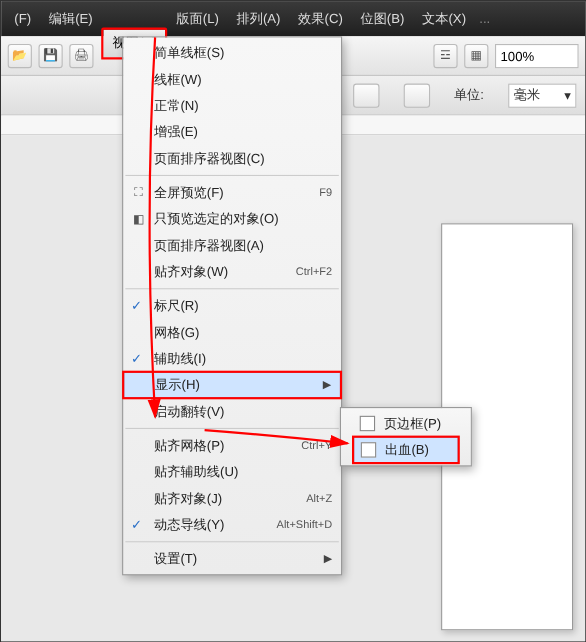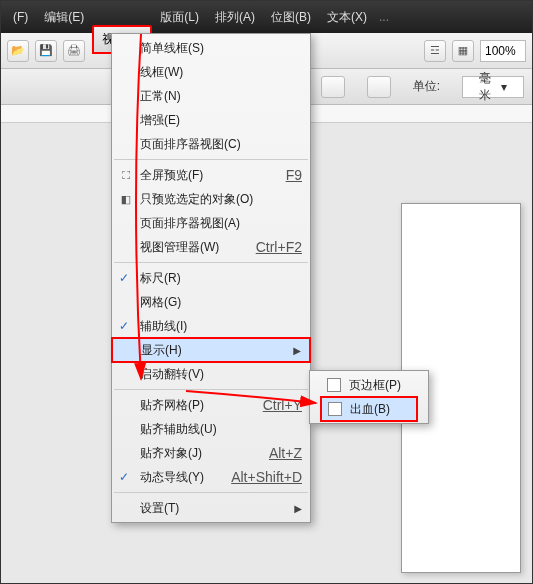--- a/index.html
+++ b/index.html
@@ -9,39 +9,39 @@
   .menubar { height: 32px; background: linear-gradient(#3a3a3a, #1f1f1f); display: flex; align-items: center; padding: 0 4px; font-size: 12px; color: #ddd; }
   .menubar .mitem { padding: 4px 8px; cursor: default; position: relative; }
   .menubar .mitem.active { background: linear-gradient(#f0f0f0, #d8d8d8); color: #000; border-radius: 2px 2px 0 0; }
   .menubar .mitem.hl { border: 2px solid #ff0000; margin-top: 44px; }
   .menubar .dots { color: #888; margin-left: 4px; }
 
   
   .toolbars { height: 36px; background: linear-gradient(#f5f5f5, #e3e3e3); border-bottom: 1px solid #bbb; display: flex; align-items: center; padding: 0 6px; gap: 6px; }
   .toolbars .tbtn { width: 22px; height: 22px; background: linear-gradient(#fdfdfd, #e6e6e6); border: 1px solid #bbb; border-radius: 3px; display: flex; align-items: center; justify-content: center; font-size: 11px; color: #555; }
   .toolbars .zoom-wrap { margin-left: auto; display: flex; align-items: center; gap: 6px; }
-  .toolbars .zoom { width: 46px; height: 22px; border: 1px solid #bbb; background: #fff; font-size: 12px; padding: 0 4px; display: flex; align-items: center; }
+  .toolbars .zoom { width: 76px; height: 22px; border: 1px solid #bbb; background: #fff; font-size: 12px; padding: 0 4px; display: flex; align-items: center; }
 
   .toolbars2 { height: 36px; background: linear-gradient(#f0f0f0, #dedede); border-bottom: 1px solid #bbb; display: flex; align-items: center; justify-content: flex-end; padding: 0 8px; gap: 22px; font-size: 12px; color: #333; }
   .toolbars2 .tbtn2 { width: 24px; height: 22px; background: linear-gradient(#fdfdfd, #e6e6e6); border: 1px solid #bbb; border-radius: 3px; }
-  .toolbars2 .unit-select { width: 62px; height: 22px; border: 1px solid #bbb; background: #fff; font-size: 12px; padding: 0 16px; display: flex; align-items: center; justify-content: space-between; }
+  .toolbars2 .unit-select { width: 62px; height: 22px; border: 1px solid #bbb; background: #fff; font-size: 12px; padding: 0 4px; display: flex; align-items: center; justify-content: space-between; text-align: right; }
 
   
   .ruler-h { position: absolute; left: 0; top: 104px; right: 0; height: 18px; background: #f7f7f7; border-bottom: 1px solid #ccc; font-size: 9px; color: #555; }
   .ruler-h .tick { position: absolute; top: 2px; font-size: 9px; }
 
   .canvas-area { position: absolute; left: 0; top: 122px; right: 0; bottom: 0; background: #e8e8e8; }
   .page { position: absolute; left: 400px; top: 80px; width: 120px; height: 370px; background: #fff; border: 1px solid #999; box-shadow: 2px 2px 6px rgba(0,0,0,0.2); }
 
   
   .dropdown { position: absolute; left: 110px; top: 32px; width: 200px; background: linear-gradient(#f7f7f7, #ececec); border: 1px solid #999; box-shadow: 3px 3px 8px rgba(0,0,0,0.3); padding: 2px 0; z-index: 10; }
   .dropdown .row { height: 24px; display: flex; align-items: center; padding: 0 8px 0 28px; font-size: 12px; color: #222; position: relative; cursor: default; }
   .dropdown .row.sel { background: #cfe4ff; border: 1px solid #7fb4f0; }
   .dropdown .row.hl-red { outline: 2px solid #ff0000; outline-offset: -1px; }
-  .dropdown .row .shortcut { margin-left: auto; color: #555; font-size: 14px; text-decoration: underline; }
+  .dropdown .row .shortcut { margin-left: auto; color: #555; font-size: 10px; }
   .dropdown .row .sub-arrow { margin-left: auto; font-size: 10px; color: #444; }
   .dropdown .sep { height: 1px; background: #ccc; margin: 3px 2px; }
   .dropdown .check { position: absolute; left: 7px; color: #2a6fc7; font-size: 12px; }
   .dropdown .licon { position: absolute; left: 6px; width: 16px; height: 16px; display: flex; align-items: center; justify-content: center; font-size: 11px; color: #555; }
 
   
   .submenu { position: absolute; left: 308px; top: 369px; width: 120px; background: linear-gradient(#f7f7f7, #ececec); border: 1px solid #999; box-shadow: 3px 3px 8px rgba(0,0,0,0.3); padding: 2px 11px; z-index: 11; }
   .submenu .row { height: 24px; display: flex; align-items: center; padding: 0 8px 0 28px; font-size: 12px; color: #222; position: relative; }
   .submenu .row.sel { background: #cfe4ff; border: 1px solid #7fb4f0; }
   .submenu .row.hl-red { outline: 2px solid #ff0000; outline-offset: -1px; }
@@ -52,20 +52,21 @@
 </style>
 </head>
 <body>
 
 <div class="menubar">
   <div class="mitem">(F)</div>
   <div class="mitem">编辑(E)</div>
   <div class="mitem active hl">视图(V)</div>
   <div class="mitem">版面(L)</div>
   <div class="mitem">排列(A)</div>
+  <div class="mitem">效果(C)</div>
   <div class="mitem">位图(B)</div>
   <div class="mitem">文本(X)</div>
   <div class="dots">...</div>
 </div>
 
 <div class="toolbars">
   <div class="tbtn">📂</div>
   <div class="tbtn">💾</div>
   <div class="tbtn">🖨</div>
   <div class="zoom-wrap">
@@ -116,21 +117,21 @@
       <span class="shortcut">F9</span>
     </div>
   <div class="row">
       <span class="licon">◧</span>
       <span>只预览选定的对象(O)</span>
     </div>
   <div class="row">
       <span>页面排序器视图(A)</span>
     </div>
   <div class="row">
-      <span>视图管理器(W)</span>
+      <span>贴齐对象(W)</span>
       <span class="shortcut">Ctrl+F2</span>
     </div>
   <div class="sep"></div>
   <div class="row">
       <span class="check">✓</span>
       <span>标尺(R)</span>
     </div>
   <div class="row">
       <span>网格(G)</span>
     </div>

